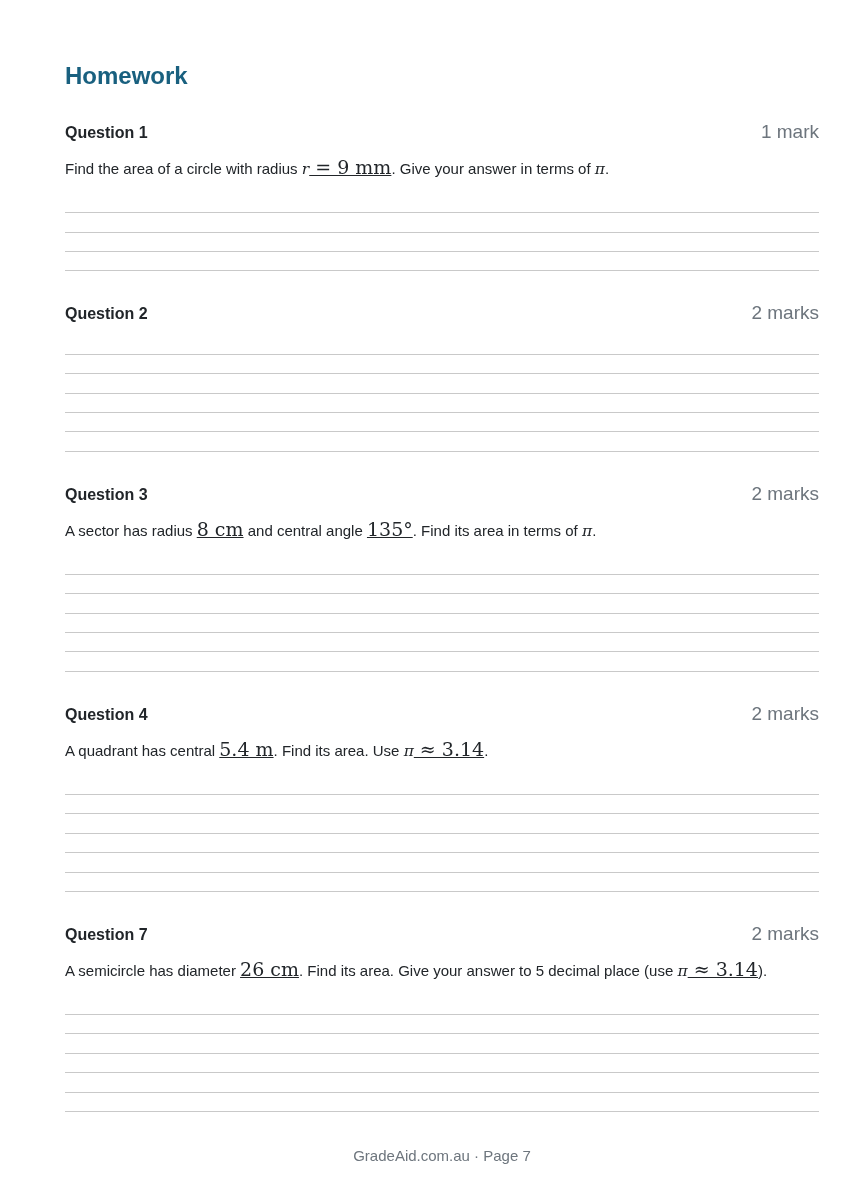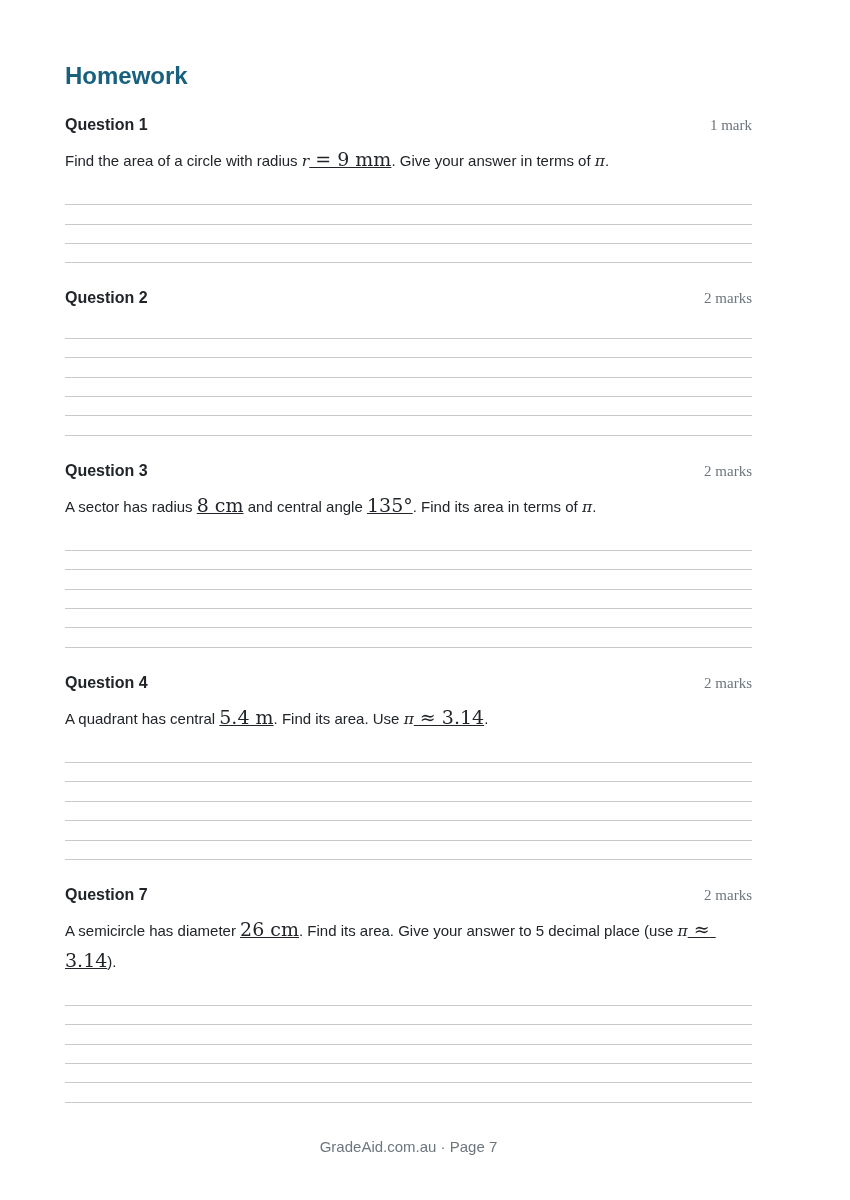--- a/index.html
+++ b/index.html
@@ -14,47 +14,46 @@
     width: 850px;
     height: 1200px;
     background: #ffffff;
     font-family: "Liberation Sans", sans-serif;
     color: var(--body);
     overflow: hidden;
   }
   .page {
     width: 850px;
     height: 1200px;
-    padding: 62px 98px 0 65px;
+    padding: 62px 31px 0 65px;
   }
   .title {
     margin: 0 0 13px 0;
     font-size: 24px;
     line-height: 28px;
     font-weight: 700;
     color: var(--accent);
   }
-  .question { margin-top: 25px; }
+  .question { margin-top: 32px; }
   .q-header {
     display: flex;
     justify-content: space-between;
     align-items: baseline;
   }
   .q-label {
     font-size: 16px;
     font-weight: 700;
     line-height: 20px;
     color: var(--body);
   }
   .q-marks {
-    font-size: 15px;
+    font-size: 19px;
     line-height: 20px;
     color: var(--muted);
     font-weight: 400;
-    font-family: Liberation Serif, serif;
   }
   .q-text {
     margin: 9px 0 0 0;
     font-size: 15px;
     line-height: 1.62;
     color: var(--body);
   }
   .math {
     font-family: "DejaVu Serif", serif;
     font-size: 19px;

